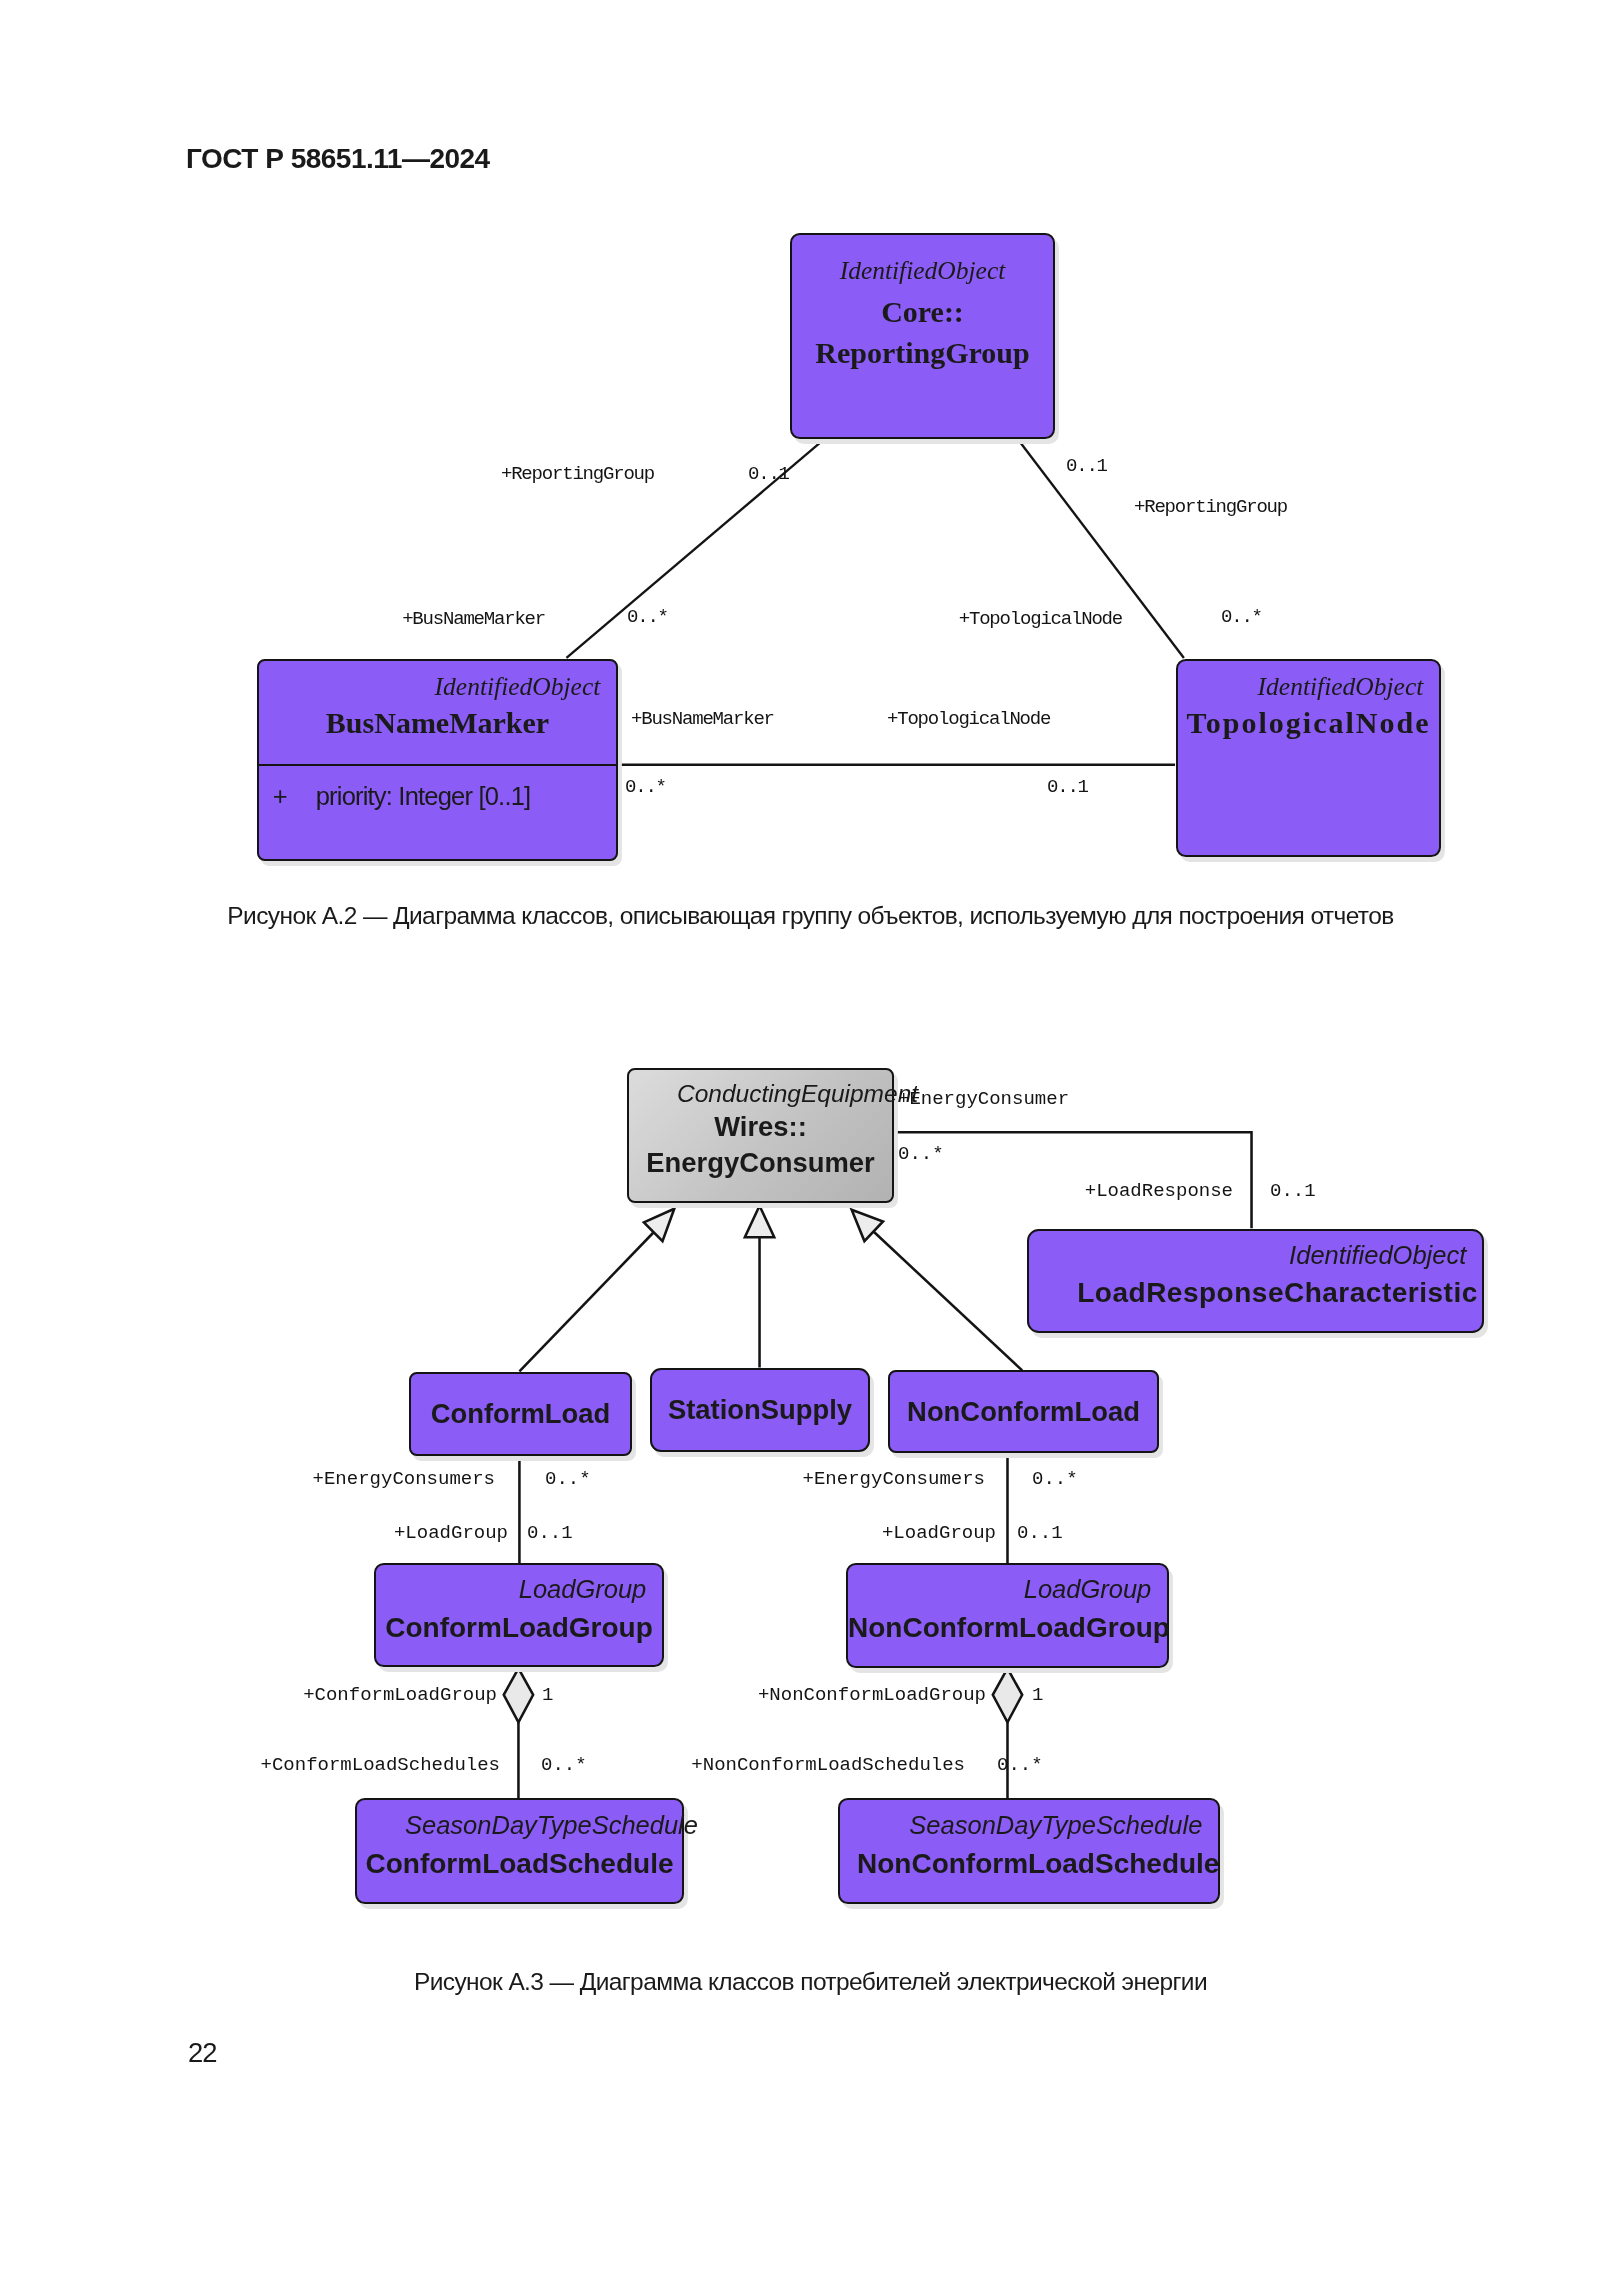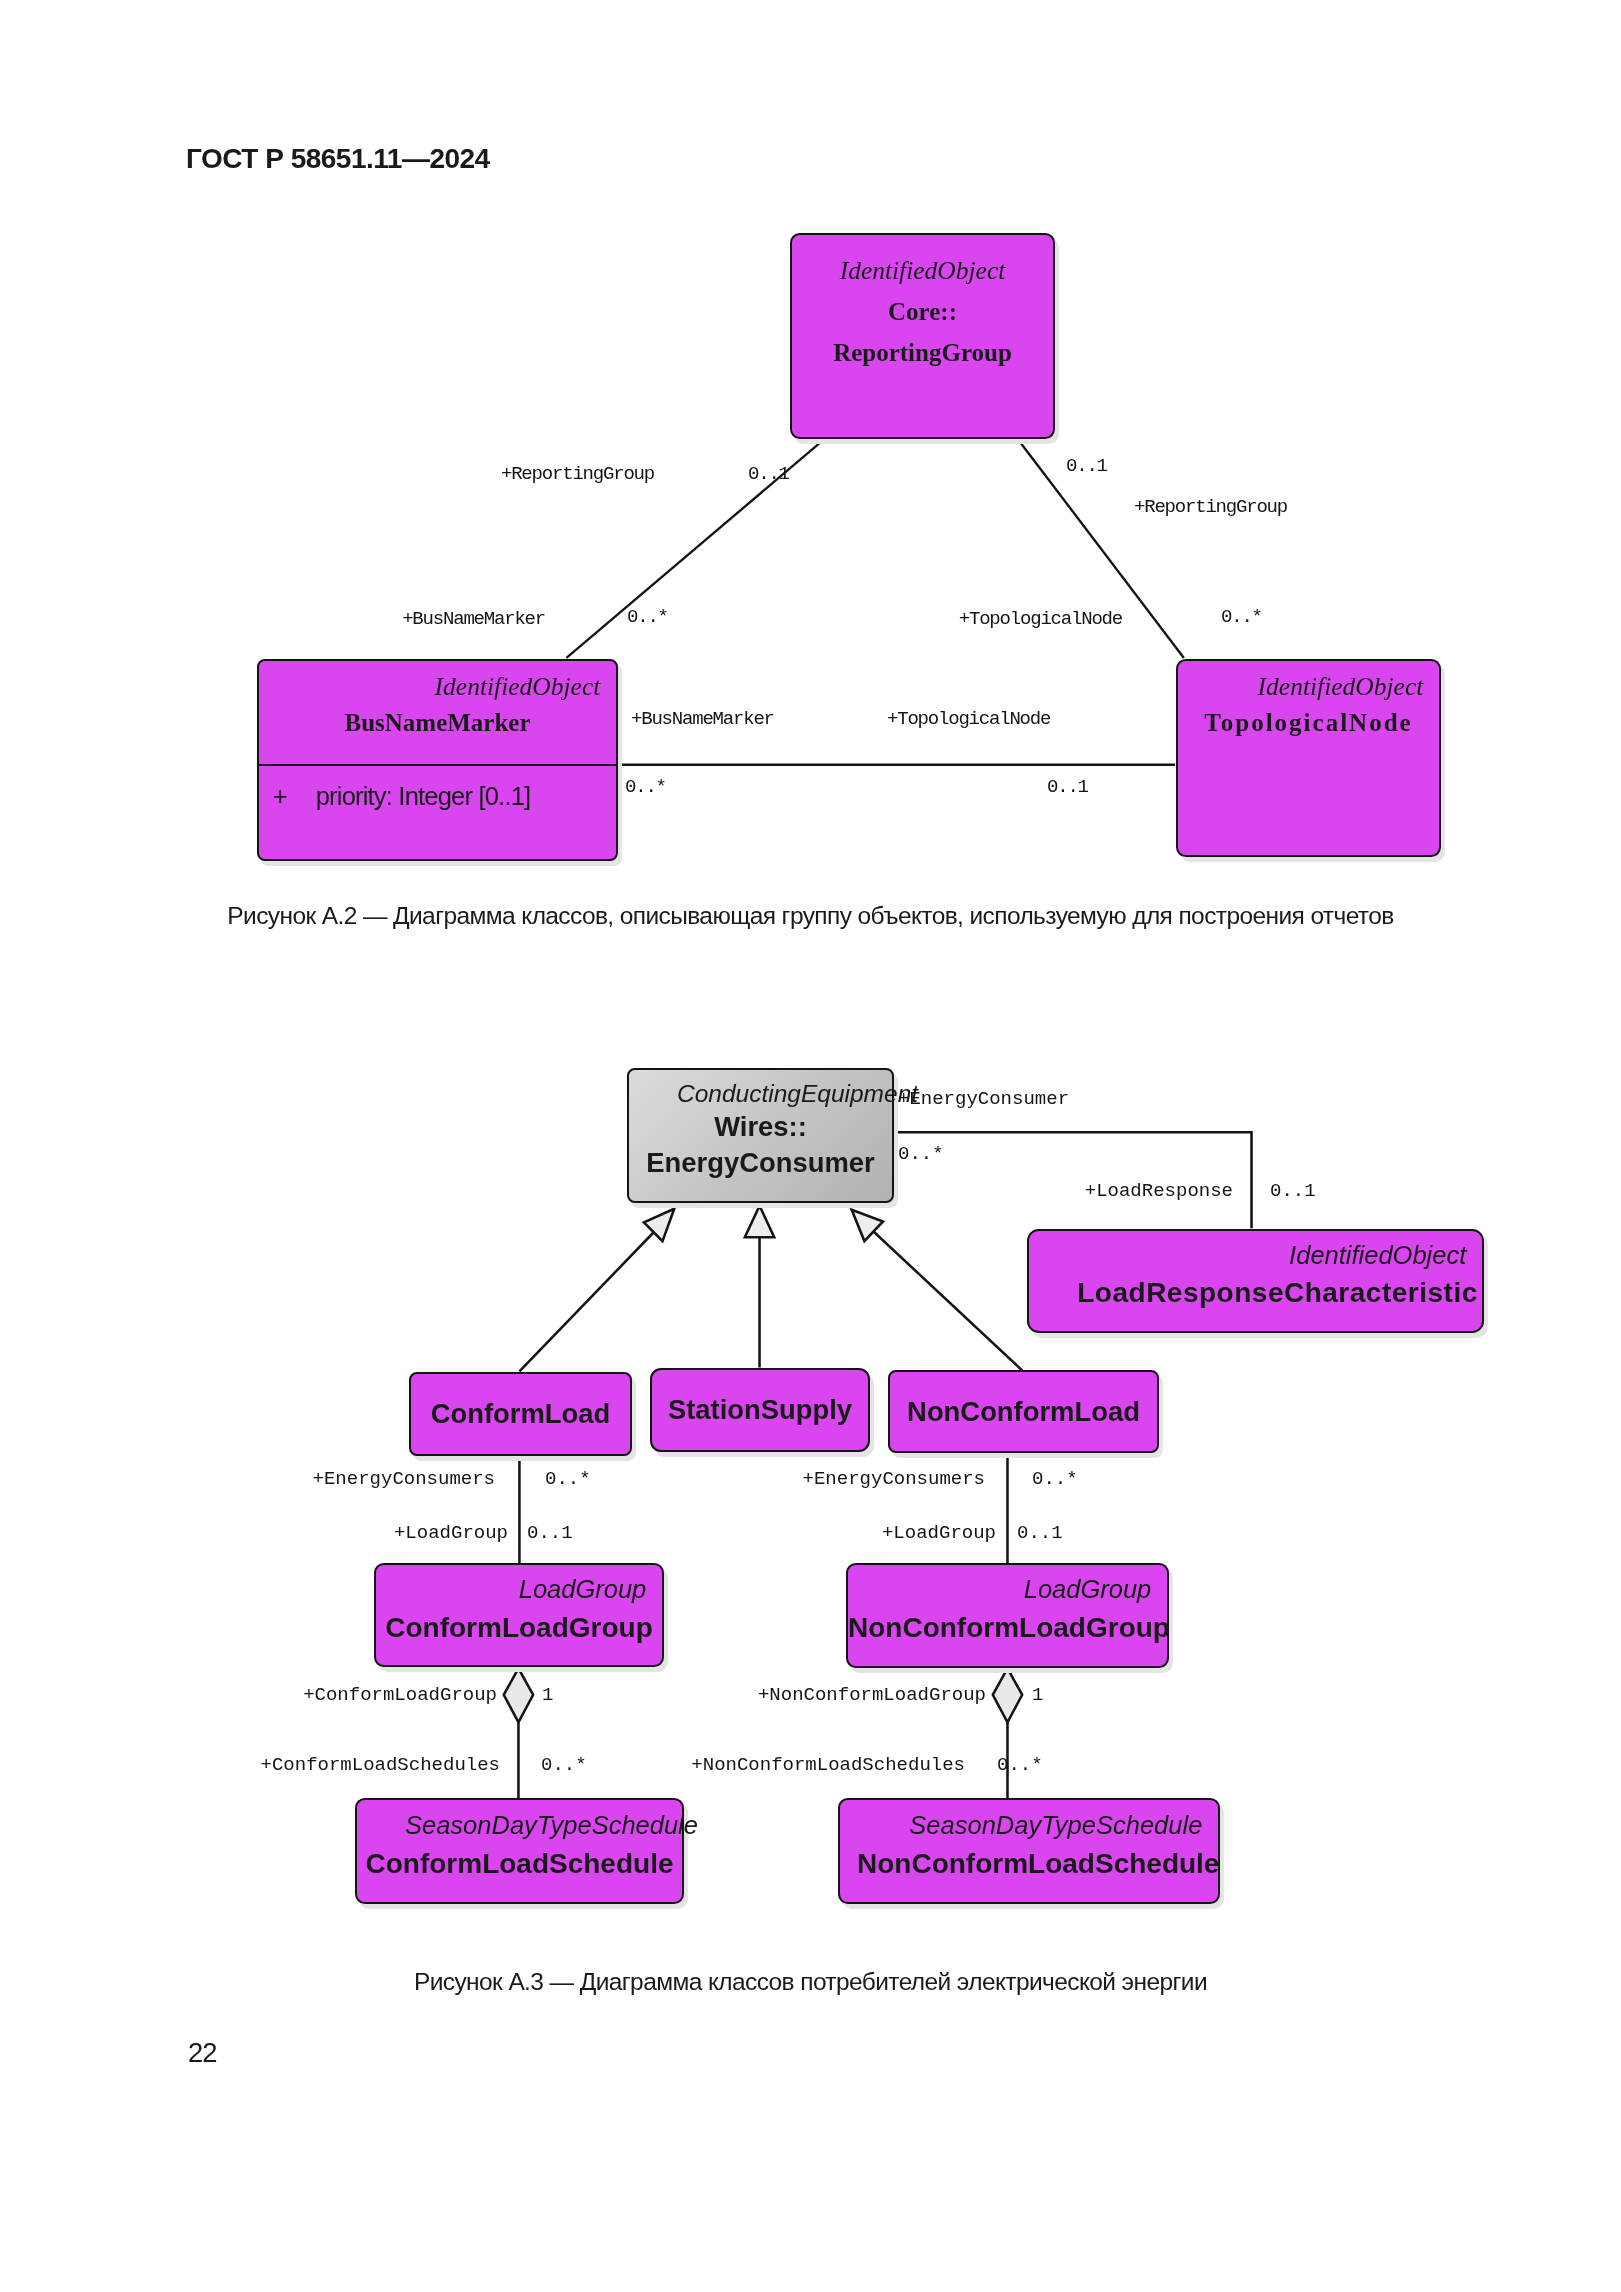--- a/index.html
+++ b/index.html
@@ -3,25 +3,25 @@
 <meta charset="utf-8">
 <style>
   html,body{margin:0;padding:0;background:#ffffff;}
   .page{position:relative;width:1621px;height:2293px;background:#fff;overflow:hidden;
         font-family:"Liberation Sans",sans-serif;color:#1a1a1a;}
   .hdr{position:absolute;left:186px;top:143px;font-size:28px;font-weight:bold;letter-spacing:-0.5px;}
   .pagenum{position:absolute;left:188px;top:2037px;font-size:27.4px;letter-spacing:-1px;}
   .caption{position:absolute;left:0;width:1621px;text-align:center;font-size:24.5px;letter-spacing:-0.6px;}
 
   svg.wires{position:absolute;left:0;top:0;z-index:1;}
-  .uml-box{position:absolute;z-index:2;box-sizing:border-box;background:#d946ef;border:2.9px solid #141414;
+  .uml-box{position:absolute;z-index:2;box-sizing:border-box;background:#8b5cf6;border:2.9px solid #141414;
            border-radius:9.8px;text-align:center;box-shadow:3.9px 4.9px 0 #e4e4e4;}
   
   .serif .stereo{font-family:"Liberation Serif",serif;font-style:italic;font-size:25.5px;line-height:31px;}
-  .serif .cname{font-family:"Liberation Serif",serif;font-weight:bold;font-size:25px;line-height:41px;}
+  .serif .cname{font-family:"Liberation Serif",serif;font-weight:bold;font-size:30px;line-height:41px;}
   .stereo.right{text-align:right;padding-right:15.7px;}
   .attr-compartment{border-top:2.9px solid #141414;text-align:left;padding:15.7px 0 0 13.7px;
                     font-size:25.5px;letter-spacing:-0.8px;}
   .attr-compartment .vis{display:inline-block;width:43px;}
   
   .sans .stereo{font-style:italic;font-size:25.5px;line-height:31px;padding-left:48px;}
   .sans .cname{font-weight:bold;font-size:27.4px;line-height:36px;}
   .center-name{display:flex;align-items:center;justify-content:center;}
   .gray-fill{background:linear-gradient(135deg,#dcdcdc 0%,#c3c3c3 55%,#b2b2b2 100%);}
   

